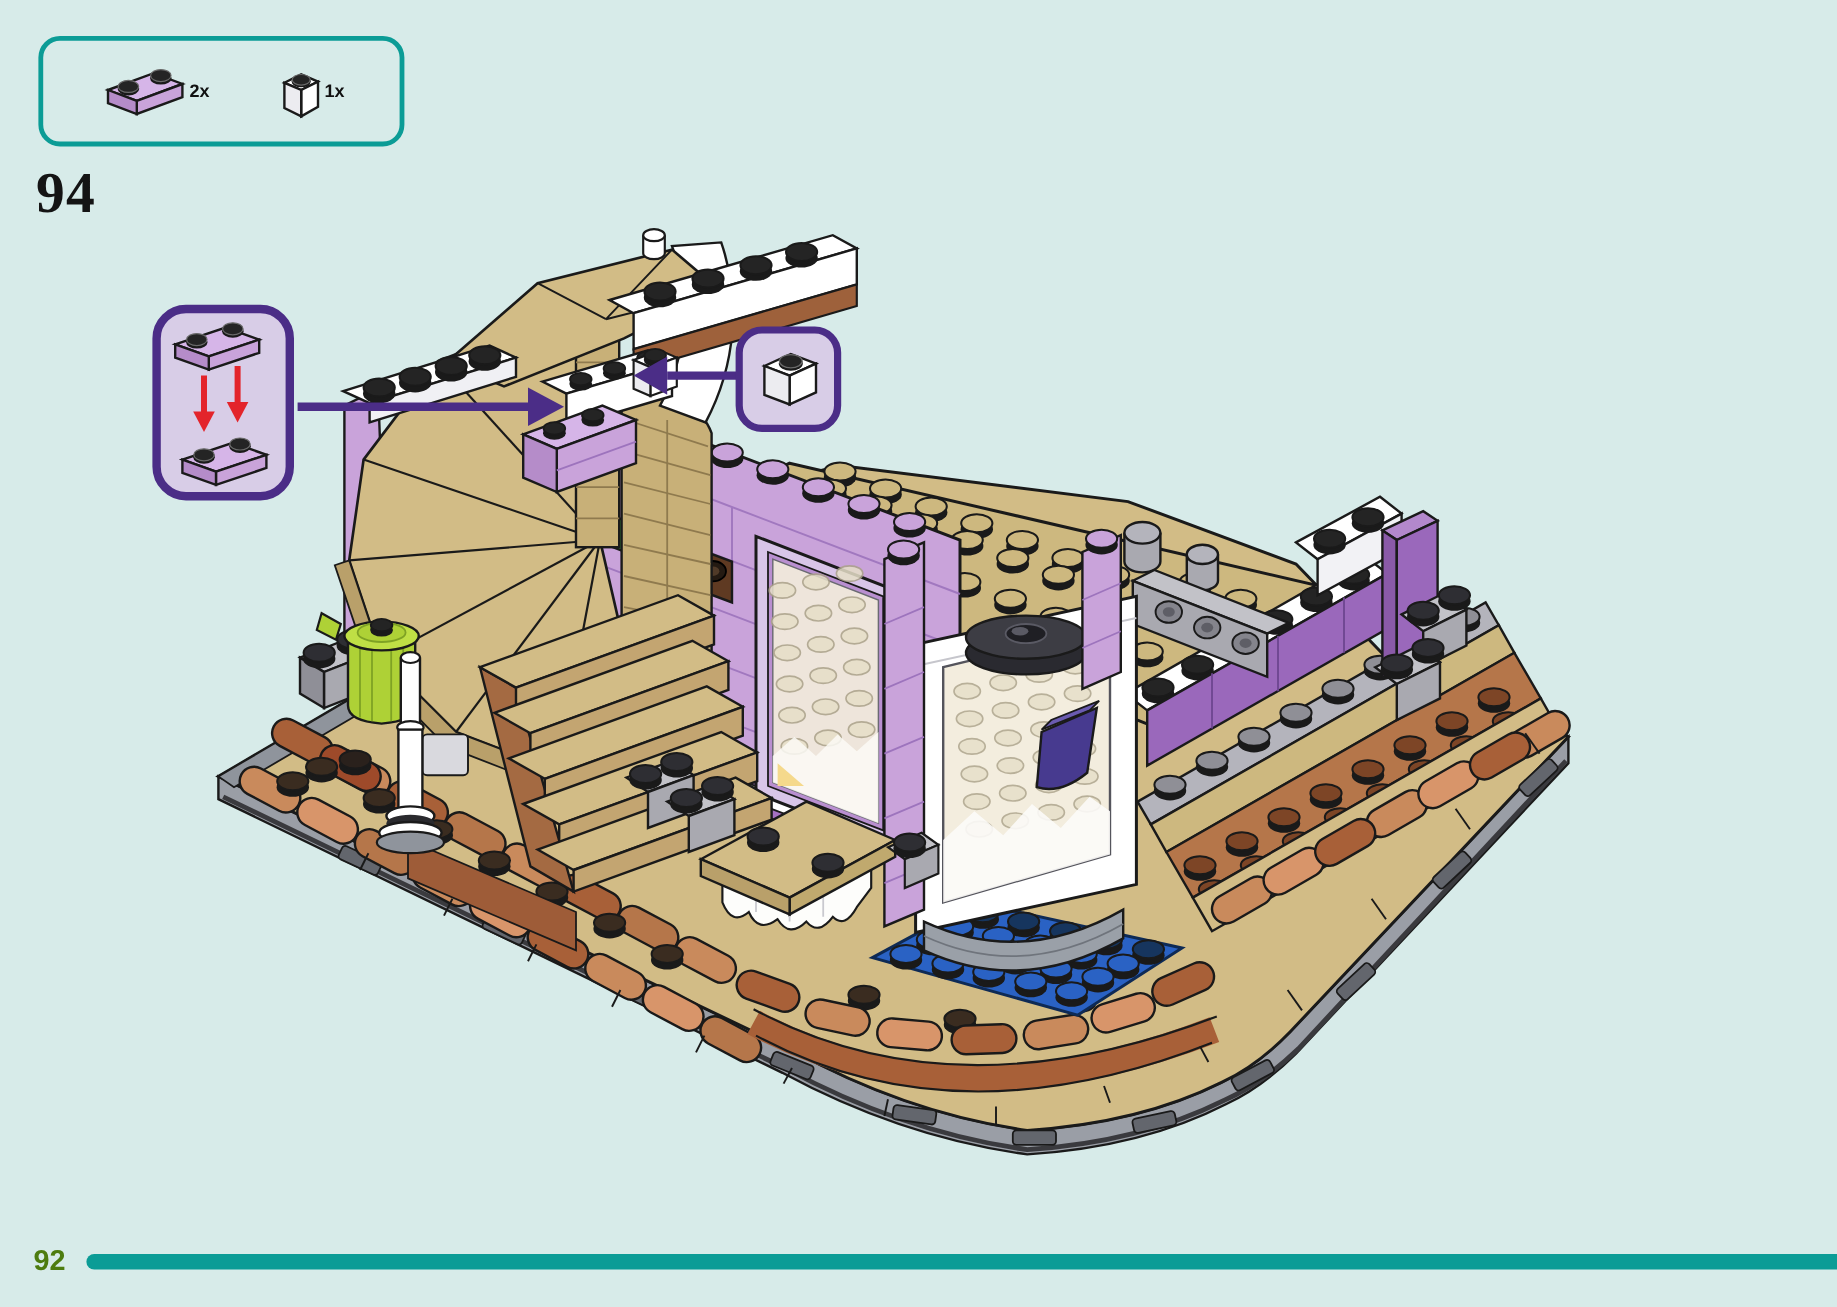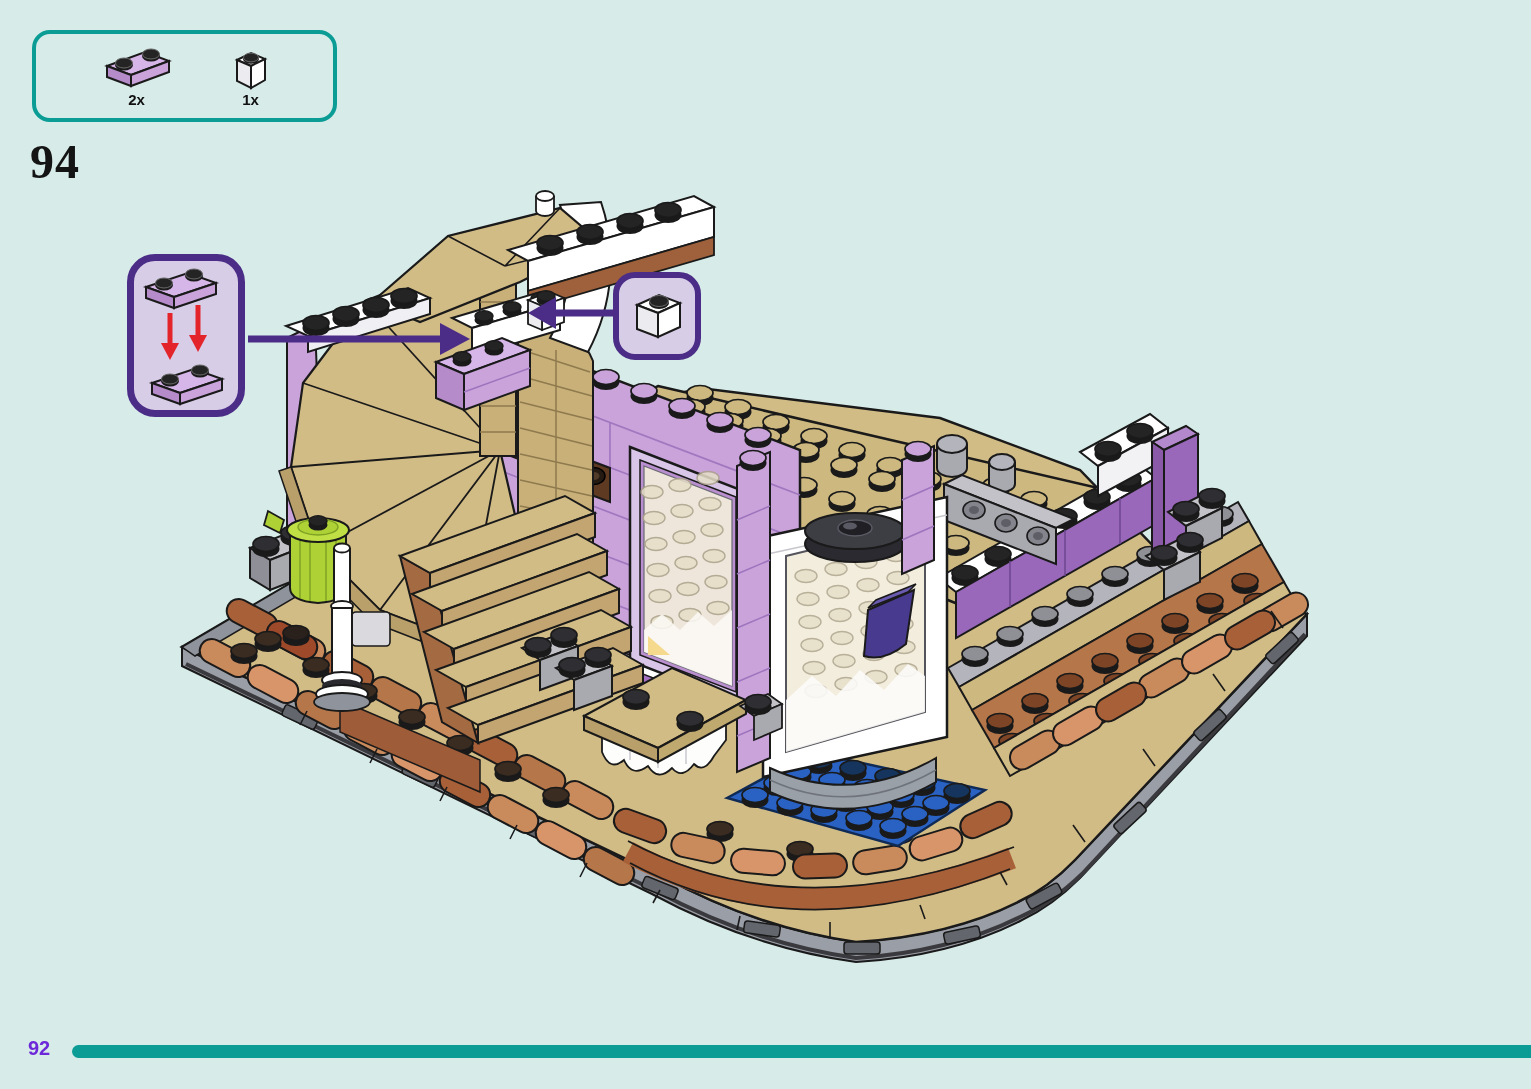--- a/index.html
+++ b/index.html
@@ -7,30 +7,30 @@
     width:1531px;height:1089px;overflow:hidden;position:relative;
     background:#d7ebe9;
     font-family:"Liberation Sans", sans-serif;
   }
   .scene{position:absolute;left:0;top:0;}
   .parts-box{
     position:absolute;left:32px;top:30px;width:297px;height:84px;
     border:4px solid #0b9c96;border-radius:18px;
     display:flex;align-items:center;justify-content:center;gap:56px;
   }
-  .part{display:flex;flex-direction:column;align-items:center;}
+  .part{display:flex;flex-direction:row;align-items:center;}
   .part-label{font-size:15px;font-weight:bold;color:#111;margin-top:1px;}
   .step-number{
     position:absolute;left:30px;top:134px;
     font-size:48px;font-weight:600;color:#141414;letter-spacing:1px;font-family:Liberation Serif, serif;
   }
   .callout{position:absolute;background:#d8cde7;border:7px solid #4b2d87;box-sizing:content-box;}
   #callout-stack{left:127px;top:254px;width:104px;height:149px;border-radius:28px;}
   #callout-brick{left:613px;top:272px;width:76px;height:76px;border-radius:22px;border-width:6px;}
-  .footer-page{position:absolute;left:28px;top:1037px;font-size:20px;font-weight:600;color:#6d28d9;}
+  .footer-page{position:absolute;left:28px;top:1037px;font-size:24px;font-weight:600;color:#4d7c0f;}
   .progress{
     position:absolute;left:72px;top:1045px;width:1459px;height:13px;
     background:#0b9c96;border-radius:7px 0 0 7px;
   }
 </style>
 </head>
 <body>
 
 <svg class="scene" width="1531" height="1089" viewBox="0 0 1531 1089" xmlns="http://www.w3.org/2000/svg">
   <defs>

